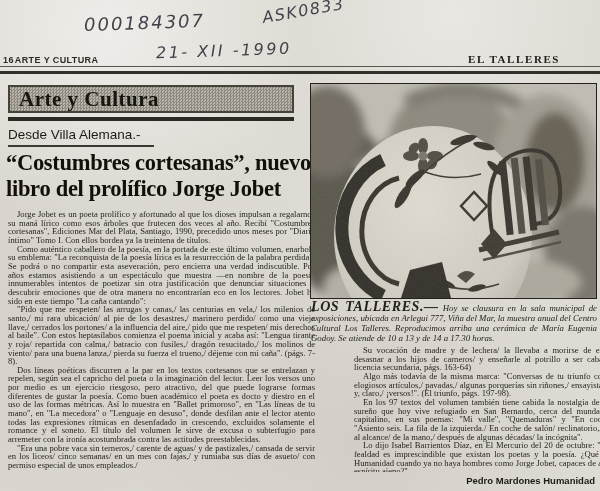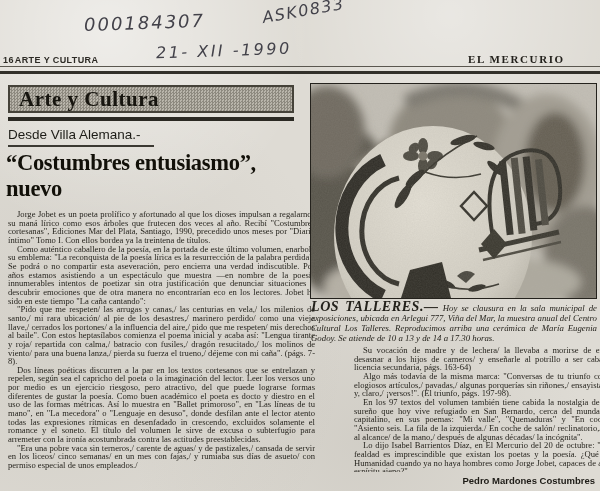--- a/index.html
+++ b/index.html
@@ -58,33 +58,34 @@
 
 <div class="page">
 
   <div class="abs handwrite hw-inv">000184307</div>
   <div class="abs handwrite hw-code">ASK0833</div>
   <div class="abs handwrite hw-date">21- XII -1990</div>
 
   <div class="abs masthead-left">
     <span class="pgnum">16</span><span>ARTE Y CULTURA</span>
   </div>
-  <div class="abs masthead-right">EL MERCURIO</div>
+  <div class="abs masthead-right">EL TALLERES</div>
   <div class="abs rule-thin"></div>
   <div class="abs rule-thick"></div>
 
   <div class="abs banner">
     <div class="banner-title">Arte y Cultura</div>
   </div>
   <div class="abs banner-rule"></div>
 
   <div class="abs kicker">Desde Villa Alemana.-</div>
   <div class="abs kicker-rule"></div>
   <div class="abs headline">
-    <span>“Costumbres entusiasmo”, nuevo</span>
+    <span>“Costumbres cortesanas”, nuevo</span>
+    <span>libro del prolífico Jorge Jobet</span>
   </div>
 
   <div class="abs col col-left">
     <p>Jorge Jobet es un poeta prolífico y afortunado al que los dioses impulsan a regalarnos su maná lírico como esos árboles que frutecen dos veces al año. Recibí "Costumbres cortesanas", Ediciones Mar del Plata, Santiago, 1990, precedido unos meses por "Diario íntimo" Tomo I. Con ellos bordea ya la treintena de títulos.</p>
     <p>Como auténtico caballero de la poesía, en la portada de este último volumen, enarbola su emblema: "La reconquista de la poesía lírica es la resurrección de la palabra perdida". Se podrá o no compartir esta aseveración, pero encierra una verdad indiscutible. Por años estamos asistiendo a un espectáculo que muestra —en nombre de la poesía innumerables intentos de poetizar sin otra justificación que denunciar situaciones o descubrir emociones que de otra manera no encontrarían eco en los lectores. Jobet ha sido en este tiempo "La caña cantando":</p>
     <p>"Pido que me respeten/ las arrugas y canas,/ las centurias en vela,/ los milenios de santo,/ mi rara ubicación/ al pie de los desastres,/ marinero perdido/ como una vieja llave,/ cerrados los portones/ a la influencia del aire,/ pido que me respeten/ mis derechos al baile". Con estos heptasílabos comienza el poema inicial y acaba así: "Lengua tirante y roja/ repartida con calma,/ batracio con fusiles,/ dragón resucitado,/ los molinos de viento/ para una buena lanza,/ pierda su fuerza el trueno,/ déjeme con mi caña". (págs. 7-8).</p>
     <p>Dos líneas poéticas discurren a la par en los textos cortesanos que se entrelazan y repelen, según sea el capricho del poeta o la imaginación del lector. Leer los versos uno por medio es un ejercicio riesgoso, pero atractivo, del que puede lograrse formas diferentes de gustar la poesía. Como buen académico el poeta es docto y diestro en el uso de las formas métricas. Así lo muestra en "Ballet primoroso", en "Las líneas de tu mano", en "La mecedora" o "Lenguaje en desuso", donde desfilan ante el lector atento todas las expresiones rítmicas en desenfadado in crescendo, excluidos solamente el romance y el soneto. El título del volumen le sirve de excusa o subterfugio para arremeter con la ironía acostumbrada contra las actitudes preestablecidas.</p>
     <p>"Era una pobre vaca sin terneros,/ carente de aguas/ y de pastizales,/ cansada de servir en los liceos/ cinco semanas/ en un mes con fajas,/ y rumiaba sus días de asueto/ con permiso especial de unos empleados./</p>
   </div>
 
@@ -183,15 +184,15 @@
     <span class="lead">LOS TALLERES.—</span><span> Hoy se clausura en la sala municipal de exposiciones, ubicada en Arlegui 777, Viña del Mar, la muestra anual del Centro Cultural Los Talleres. Reproducimos arriba una cerámica de María Eugenia Godoy. Se atiende de 10 a 13 y de 14 a 17.30 horas.</span>
   </div>
 
   <div class="abs col col-right">
     <p>Su vocación de madre y de lechera/ la llevaba a morirse de entusiasmo,/ desasnar a los hijos de carneros/ y enseñarle al potrillo a ser caballo". (Con licencia secundaria, págs. 163-64)</p>
     <p>Algo más todavía de la misma marca: "Conversas de tu triunfo con amigos,/ elogiosos artículos,/ pavadas,/ algunas porquerías sin riñones,/ ensayista de moda,/ y, claro,/ ¡versos!". (El triunfo, págs. 197-98).</p>
     <p>En los 97 textos del volumen también tiene cabida la nostalgia de este bardo sureño que hoy vive refugiado en San Bernardo, cerca del mundanal tráfago capitalino, en sus poemas: "Mi valle", "Quemaduras" y "En coche salón": "Asiento seis. La fila de la izquierda./ En coche de salón/ reclinatorio,/ mi maleta al alcance/ de la mano,/ después de algunas décadas/ la incógnita".</p>
     <p>Lo dijo Isabel Barrientos Díaz, en El Mercurio del 20 de octubre: "Entre tanta fealdad es imprescindible que existan los poetas y la poesía. ¿Qué será de la Humanidad cuando ya no haya  hombres como Jorge Jobet, capaces de alimentar el espíritu ajeno?".</p>
   </div>
 
-  <div class="abs byline">Pedro Mardones Costumbres</div>
+  <div class="abs byline">Pedro Mardones Humanidad</div>
 
 </div>
 
 </body></html>

